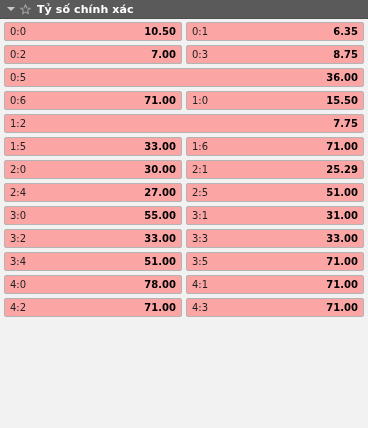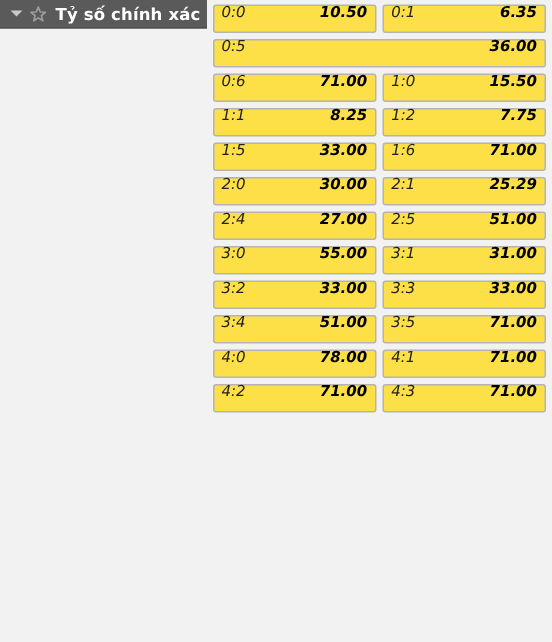--- a/index.html
+++ b/index.html
@@ -13,21 +13,21 @@
     font-family: "DejaVu Sans", "Liberation Sans", sans-serif;
     overflow: hidden;
   }
 
   #market-panel {
     width: 368px;
     height: 428px;
     background: #f2f2f2;
     box-sizing: border-box;
     display: flex;
-    flex-direction: row;
+    flex-direction: column;
   }
 
   
   .market-header {
     height: 19px;
     background: #5a5a5a;
     display: flex;
     align-items: center;
     padding: 0 4px 0 6px;
     box-sizing: border-box;
@@ -80,30 +80,29 @@
   }
   .odds-row {
     display: flex;
     gap: 4px;
     flex: 0 0 auto;
   }
   .odds-cell {
     flex: 1 1 0;
     min-width: 0;
     height: 19px;
-    background: #fde047;
+    background: #fca5a5;
     border: 1px solid #b4b4b4;
     border-radius: 2px;
     box-sizing: border-box;
     display: flex;
-    align-items: flex-start;
+    align-items: center;
     justify-content: space-between;
     padding: 0 5px 0 5px;
     cursor: pointer;
-    font-style: italic;
   }
   .score-label {
     font-size: 10px;
     color: #222222;
     line-height: 10px;
     white-space: nowrap;
   }
   .odds-value {
     font-size: 10px;
     font-weight: bold;
@@ -137,40 +136,46 @@
           <span class="score-label">0:0</span>
           <span class="odds-value">10.50</span>
         </div>
         <div class="odds-cell">
           <span class="score-label">0:1</span>
           <span class="odds-value">6.35</span>
         </div>
       </div>
       <div class="odds-row">
         <div class="odds-cell">
+          <span class="score-label">0:2</span>
+          <span class="odds-value">7.00</span>
+        </div>
+        <div class="odds-cell">
+          <span class="score-label">0:3</span>
+          <span class="odds-value">8.75</span>
+        </div>
+      </div>
+      <div class="odds-row">
+        <div class="odds-cell">
           <span class="score-label">0:5</span>
           <span class="odds-value">36.00</span>
         </div>
       </div>
       <div class="odds-row">
         <div class="odds-cell">
           <span class="score-label">0:6</span>
           <span class="odds-value">71.00</span>
         </div>
         <div class="odds-cell">
           <span class="score-label">1:0</span>
           <span class="odds-value">15.50</span>
         </div>
       </div>
       <div class="odds-row">
         <div class="odds-cell">
-          <span class="score-label">1:1</span>
-          <span class="odds-value">8.25</span>
-        </div>
-        <div class="odds-cell">
           <span class="score-label">1:2</span>
           <span class="odds-value">7.75</span>
         </div>
       </div>
       <div class="odds-row">
         <div class="odds-cell">
           <span class="score-label">1:5</span>
           <span class="odds-value">33.00</span>
         </div>
         <div class="odds-cell">

